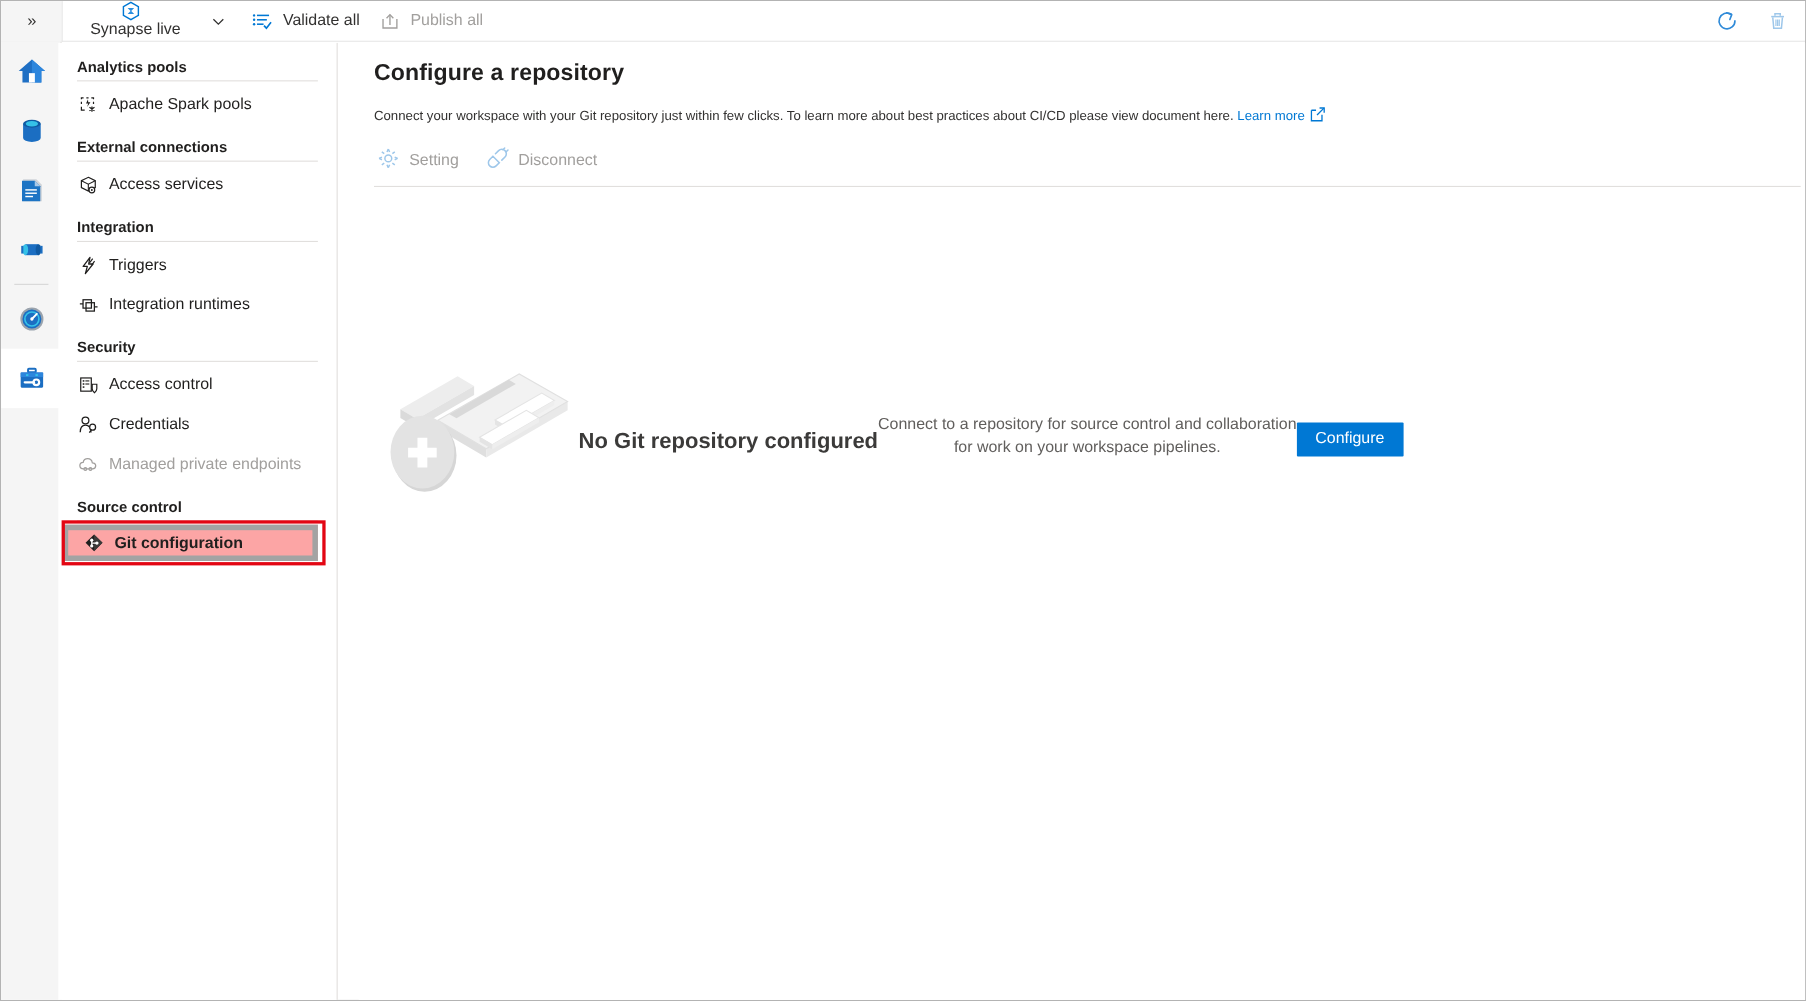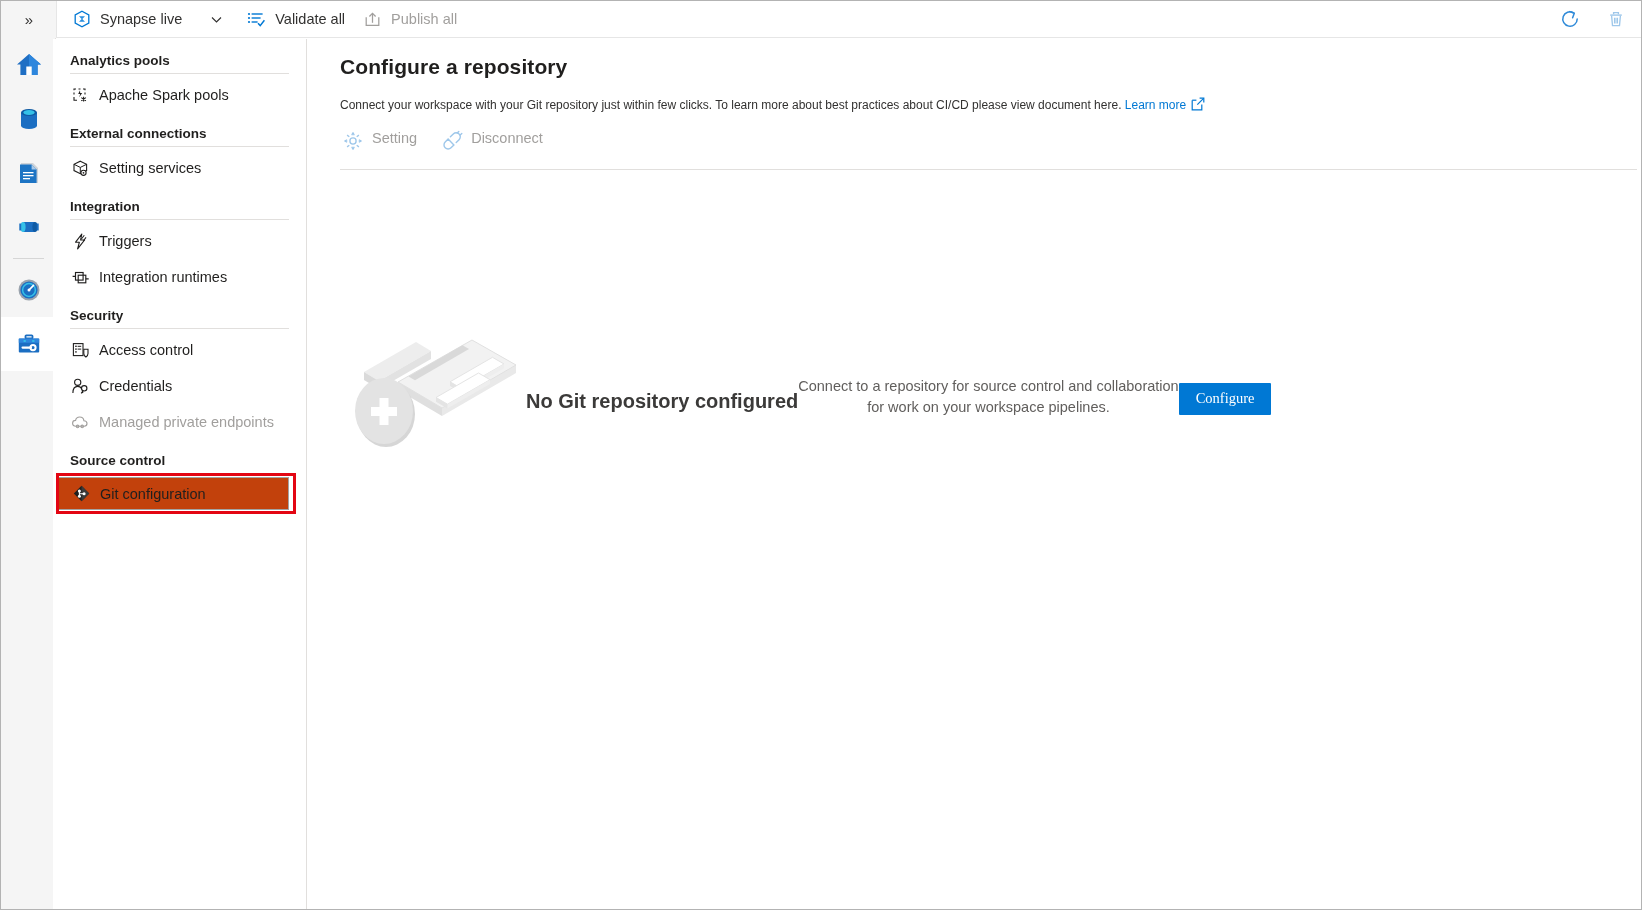--- a/index.html
+++ b/index.html
@@ -152,23 +152,24 @@
   
   .nav-item-selected-wrap {
     position: relative;
     margin: 0 17px 0 4px;
   }
   .nav-item-selected {
     display: flex;
     align-items: center;
     height: 33px;
     padding-left: 13px;
-    background: #c2410c;
+    background: #fca5a5;
     cursor: pointer;
-    border: 1px solid #a3a3a3;
+    border: 5px solid #a3a3a3;
+    font-weight: bold;
   }
   .red-box {
     position: absolute;
     left: -1px; top: -4px;
     width: 240px; height: 41px;
     border: 3px solid #e30613;
     pointer-events: none;
   }
 
   
@@ -203,21 +204,21 @@
     margin-left: 5px;
   }
   .cmdbar {
     display: flex;
     align-items: center;
     padding: 14px 0 0 14px;
     height: 50px;
   }
   .cmd-btn {
     display: flex;
-    align-items: flex-start;
+    align-items: center;
     height: 32px;
     padding: 0 10px 0 2px;
     margin-right: 12px;
     cursor: default;
   }
   .cmd-label {
     font-size: 14.5px;
     color: #a19f9d;
     margin-left: 8px;
   }
@@ -245,40 +246,40 @@
     color: #605e5c;
     text-align: center;
     line-height: 21px;
     margin-top: 13px;
   }
   .primary-btn {
     margin-top: 18px;
     background: #0078d4;
     color: #ffffff;
     border: none;
-    font-family: Liberation Serif, serif;
+    font-family: Liberation Sans, sans-serif;
     font-size: 14.5px;
     padding: 7px 17px 8px 17px;
     cursor: pointer;
     border-radius: 1px;
   }
 </style>
 </head>
 <body>
 
 <div id="app">
 
   <div class="topbar">
 
     <div class="rail-header">
       <span class="chev-right">»</span>
     </div>
     <div class="topbar-divider"></div>
 
-    <div class="tb-item" style="padding-left:16px;">
+    <div class="tb-item" style="padding-left:16px;flex-direction:column;">
       <span class="tb-icon">
         <svg width="18" height="18" viewBox="0 0 18 18">
           <polygon points="9,1.2 15.8,5 15.8,13 9,16.8 2.2,13 2.2,5" fill="none" stroke="#0078d4" stroke-width="1.3"></polygon>
           <path d="M6 6.2 L12 6.2 L9.3 9 L12 11.8 L6 11.8 L8.7 9 Z" fill="#2a8fe0"></path>
         </svg>
       </span>
       <span class="tb-label">Synapse live</span>
     </div>
     <div class="tb-caret">
       <svg width="15" height="15" viewBox="0 0 15 15">
@@ -417,21 +418,21 @@
 
     <div class="nav-item">
       <span class="nav-icon">
         <svg width="19" height="19" viewBox="0 0 19 19">
           <path d="M9.3 2.2 L15.6 5.3 L15.6 11.6 L9.3 14.7 L3 11.6 L3 5.3 Z" fill="none" stroke="#201f1e" stroke-width="1.1"></path>
           <path d="M3 5.3 L9.3 8.4 L15.6 5.3 M9.3 8.4 L9.3 14.7" fill="none" stroke="#201f1e" stroke-width="1"></path>
           <circle cx="12.5" cy="13.8" r="2.6" fill="#ffffff" stroke="#201f1e" stroke-width="1.1"></circle>
           <circle cx="12.5" cy="13.8" r="0.9" fill="#201f1e"></circle>
         </svg>
       </span>
-      <span class="nav-label">Setting services</span>
+      <span class="nav-label">Access services</span>
     </div>
 
     <div class="nav-group-title">Integration</div>
     <div class="nav-rule"></div>
 
     <div class="nav-item">
       <span class="nav-icon">
         <svg width="19" height="19" viewBox="0 0 19 19">
           <path d="M10.8 2 L4.6 10.2 L8.4 10.2 L6.6 16.8 L13.6 8 L9.6 8 Z" fill="none" stroke="#201f1e" stroke-width="1.15" stroke-linejoin="round"></path>
           <path d="M13.3 3.2 L10.2 7.2" stroke="#201f1e" stroke-width="1.05"></path>

